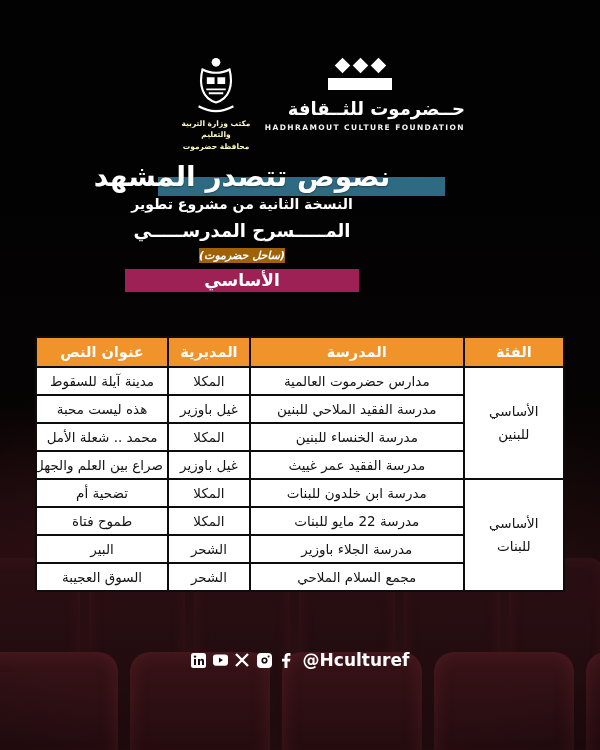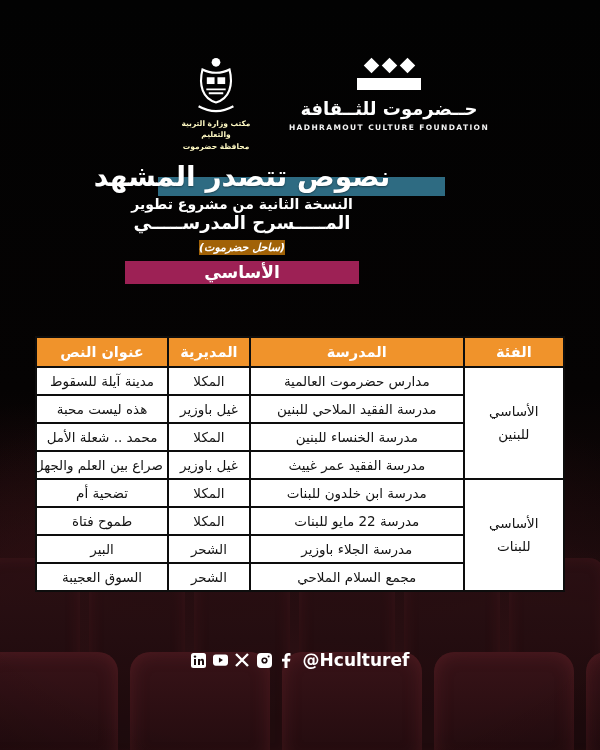--- a/index.html
+++ b/index.html
@@ -20,33 +20,33 @@
   .seats-near .seat{width:140px;height:110px;border-radius:20px 20px 0 0;flex:0 0 auto;
       background:linear-gradient(180deg,#381318 0%,#240c0f 90%);
       box-shadow:inset 0 0 18px rgba(130,45,52,.35);}
   .vignette{position:absolute;inset:0;z-index:0;
       background:radial-gradient(135% 105% at 50% 42%, transparent 55%, rgba(0,0,0,.6) 100%);}
   .content{position:absolute;inset:0;z-index:1;}
   
   .ministry{position:absolute;left:168px;top:56px;width:96px;text-align:center;color:#fef9c3;}
   .ministry .emblem{display:inline-block;}
   .ministry .mline{font-size:7.5px;font-weight:bold;line-height:1.5;direction:rtl;}
-  .foundation{position:absolute;left:255px;top:60px;width:210px;text-align:center;color:#fff;margin-left:29px;}
+  .foundation{position:absolute;left:255px;top:60px;width:210px;text-align:right;color:#fff;}
   .diamonds{display:flex;justify-content:center;gap:7px;}
   .diamond{width:11px;height:11px;background:#fff;transform:rotate(45deg);}
   .fbar{width:64px;height:12px;background:#fff;margin:7px auto 0;}
   .fname-ar{font-size:18px;font-weight:800;margin-top:8px;direction:rtl;letter-spacing:.5px;}
   .fname-en{font-size:7.5px;font-weight:bold;letter-spacing:1.4px;margin-top:4px;color:#f2f2f2;}
   
   .titleblock{position:absolute;left:0;top:160px;width:484px;text-align:center;color:#fff;}
   .tbar{position:absolute;left:158px;top:17px;width:287px;height:19px;background:#2E6B82;}
   .tmain{position:relative;font-size:28px;font-weight:800;line-height:34px;direction:rtl;
          text-shadow:0 1px 2px rgba(0,0,0,.4);}
   .tsub1{position:relative;font-size:14px;font-weight:600;margin-top:2px;direction:rtl;}
-  .tsub2{position:relative;font-size:18px;font-weight:800;margin-top:0;direction:rtl;}
+  .tsub2{position:relative;font-size:18px;font-weight:800;margin-top:8px;direction:rtl;}
   .tregion{position:relative;display:inline-block;margin-top:7px;background:#a16207;color:#fff;
            font-size:11px;font-weight:600;padding:1px 0;direction:rtl;font-style:italic;}
   .tlevel{position:relative;width:234px;height:23px;margin:6px auto 0;background:#9D2155;
           color:#fff;font-size:17px;font-weight:800;line-height:23px;direction:rtl;}
   
   .tablewrap{position:absolute;left:35px;top:336px;width:530px;}
   table.sched{width:100%;border-collapse:collapse;direction:rtl;background:#fff;
       border:2px solid #0d0d0d;table-layout:fixed;}
   table.sched th{background:#F0932B;color:#fff;font-size:14.5px;font-weight:800;
       height:26px;border:2px solid #0d0d0d;padding:1px 4px;}

